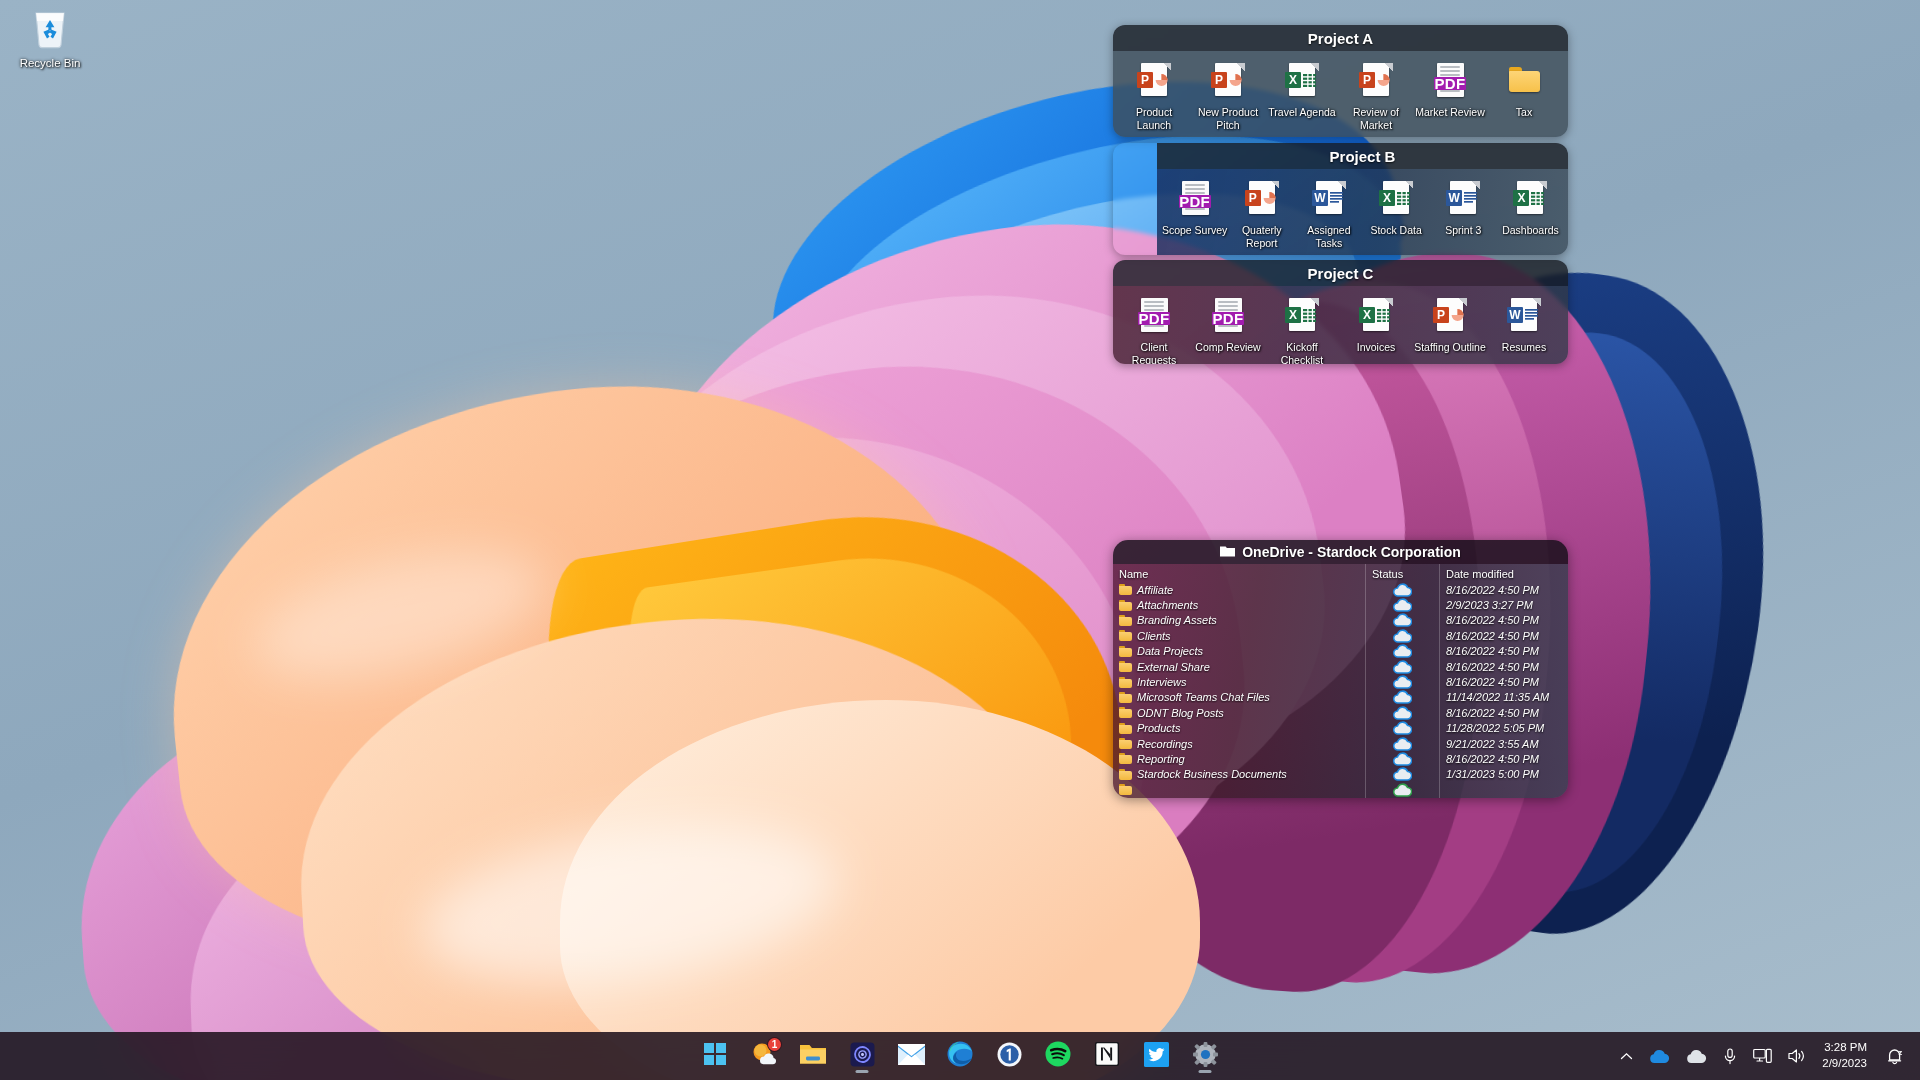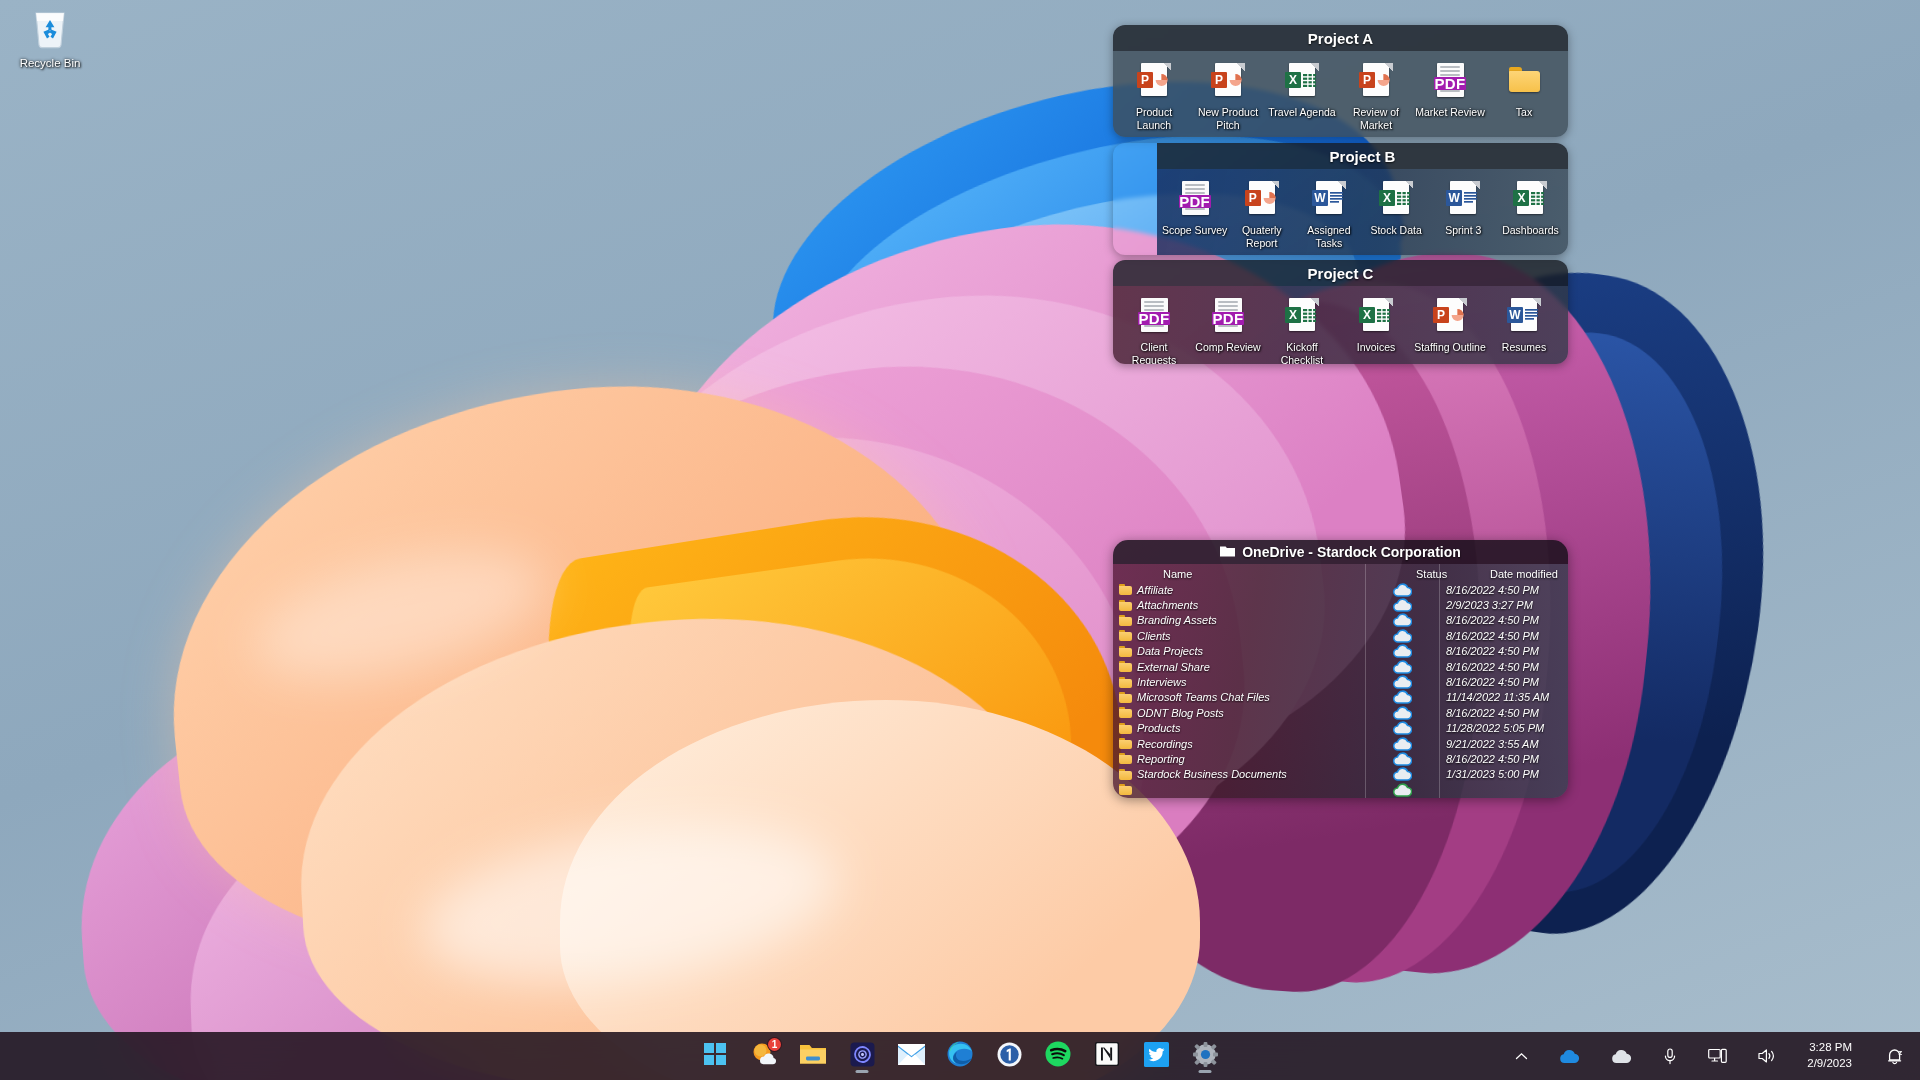--- a/index.html
+++ b/index.html
@@ -242,21 +242,20 @@
     background:rgba(255,255,255,.22);
   }
   #sep-1 { left:252px; }
   #sep-2 { left:326px; }
 
   .od-head {
     display:flex; align-items:center; height:18px;
     color:#fff; font-size:11px;
     text-shadow:0 1px 2px rgba(0,0,0,.9);
     padding-top:2px;
-    padding-left:44px;
   }
   .od-head .h-name   { width:252px; padding-left:6px; }
   .od-head .h-status { width:74px; padding-left:7px; }
   .od-head .h-date   { flex:1; padding-left:7px; }
 
   .od-row {
     display:flex; align-items:center; height:15.4px;
     color:#fff; font-size:11px;
     text-shadow:0 1px 2px rgba(0,0,0,.9);
     cursor:default;
@@ -302,21 +301,21 @@
   .tb-badge {
     position:absolute; top:1px; right:2px; min-width:15px; height:15px;
     border-radius:8px; background:#e8413a; color:#fff;
     font-size:10px; font-weight:bold;
     display:flex; align-items:center; justify-content:center;
     border:1.5px solid rgba(32,18,30,.9);
   }
 
   #tb-tray {
     position:absolute; right:8px; height:48px;
-    display:flex; align-items:center; gap:17px;
+    display:flex; align-items:center; gap:2px;
   }
   .tray-item {
     height:40px; padding:0 7px; display:flex; align-items:center; justify-content:center;
     border-radius:4px; cursor:default;
   }
   #tb-clock {
     display:flex; flex-direction:column; align-items:flex-end; justify-content:center;
     color:#fff; font-size:11.5px; line-height:1.35;
     padding:0 10px 0 6px; height:40px; border-radius:4px; cursor:default;
   }

